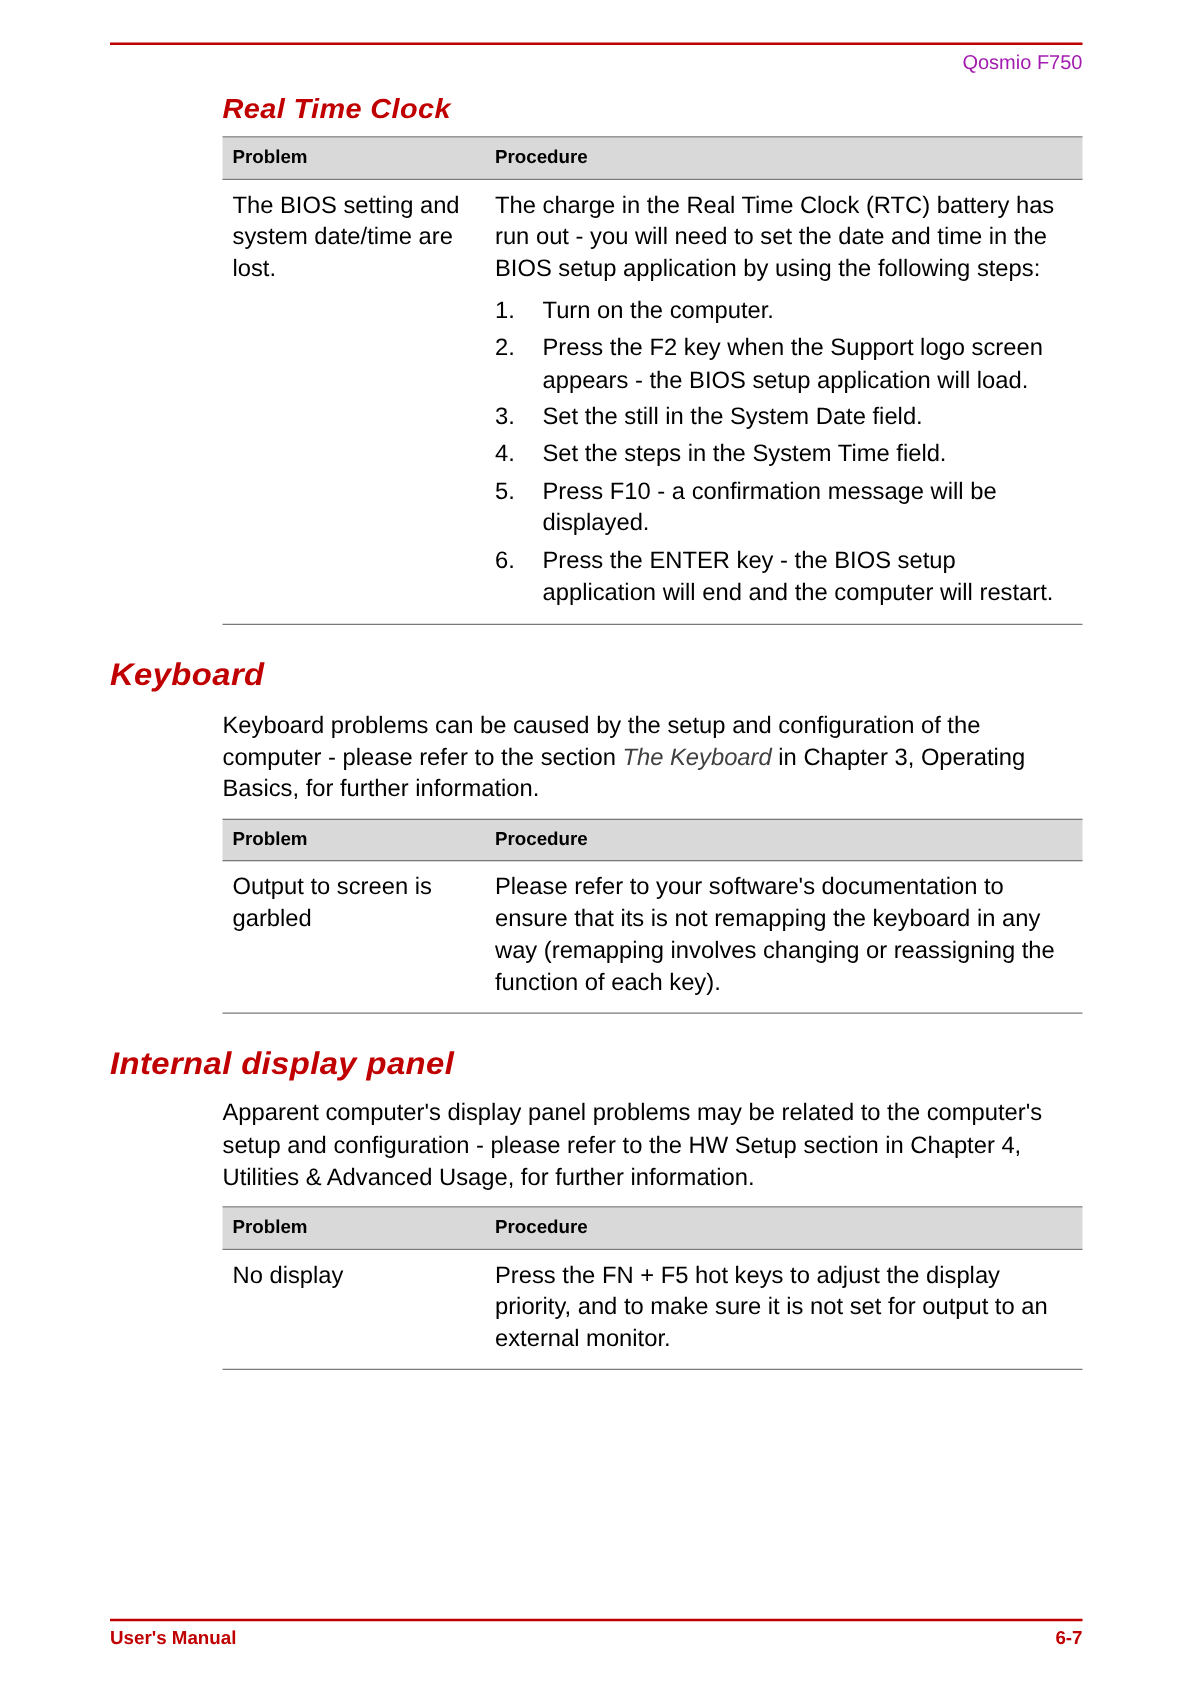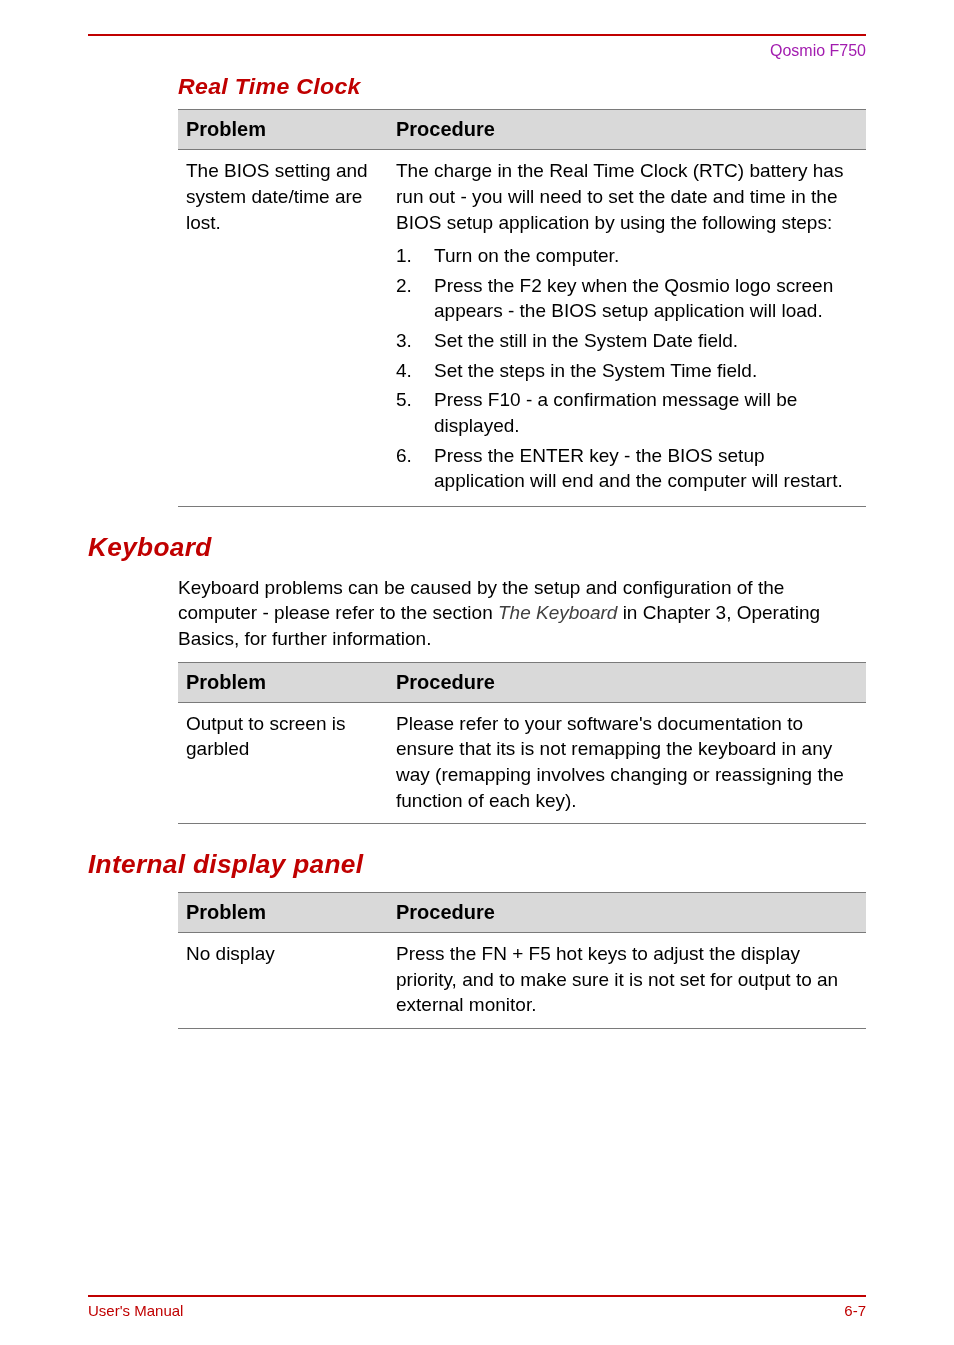--- a/index.html
+++ b/index.html
@@ -62,21 +62,21 @@
     width: 100%;
     border-top: 1px solid #7a7a7a;
     border-bottom: 1px solid #7a7a7a;
   }
   table.tbl th {
     background: #d9d9d9;
     text-align: left;
     font-weight: 700;
     padding: 6px 8px 6px 8px;
     border-bottom: 1px solid #7a7a7a;
-    font-size: 20px;
+    font-size: 15px;
   }
   table.tbl td {
     vertical-align: top;
     padding: 8px 8px 10px 8px;
     font-size: 19px;
     margin-left: 26px;
   }
   .col-prob { width: 210px; }
   .ol {
     margin: 6px 0 0 0;
@@ -107,20 +107,21 @@
     position: absolute;
     bottom: 24px;
     left: 88px;
     right: 88px;
     border-top: 2px solid #c00000;
     display: flex;
     justify-content: space-between;
     font-size: 15px;
     color: #c00000;
     padding-top: 4px;
+    font-weight: bold;
   }
   b { font-weight: 400; }
 </style>
 </head>
 <body>
 
 <div class="page">
   <div class="hdr-line"></div>
   <div class="hdr-text">Qosmio F750</div>
 
@@ -136,21 +137,21 @@
           <tr>
         <th>Problem</th>
         <th>Procedure</th>
       </tr>
       <tr>
         <td>The BIOS setting and system date/time are lost.</td>
         <td>
           <div>The charge in the Real Time Clock (RTC) battery has run out - you will need to set the date and time in the BIOS setup application by using the following steps:</div>
           <ol class="ol">
             <li>Turn on the computer.</li>
-            <li><span>Press the </span><b>F2</b><span> key when the </span><b>Qosmio</b><span> logo screen appears - the BIOS setup application will load.</span></li>
+            <li><span>Press the </span><b>F2</b><span> key when the </span><b>Support</b><span> logo screen appears - the BIOS setup application will load.</span></li>
             <li><span>Set the still in the </span><b>System Date</b><span> field.</span></li>
             <li><span>Set the steps in the </span><b>System Time</b><span> field.</span></li>
             <li><span>Press </span><b>F10</b><span> - a confirmation message will be displayed.</span></li>
             <li><span>Press the </span><b>ENTER</b><span> key - the BIOS setup application will end and the computer will restart.</span></li>
           </ol>
         </td>
       </tr>
     </tbody>
       </table>
   </div>
@@ -173,20 +174,21 @@
       <tr>
         <td>Output to screen is garbled</td>
         <td>Please refer to your software's documentation to ensure that its is not remapping the keyboard in any way (remapping involves changing or reassigning the function of each key).</td>
       </tr>
     </tbody>
       </table>
   </div>
 
   <div class="chapter-red">Internal display panel</div>
   <div class="body-indent">
+    <p class="para">Apparent computer's display panel problems may be related to the computer's setup and configuration - please refer to the HW Setup section in Chapter 4, Utilities &amp; Advanced Usage, for further information.</p>
     <table class="tbl">
       <colgroup>
           <col class="col-prob">
           <col>
         </colgroup>
       <tbody>
           <tr>
         <th>Problem</th>
         <th>Procedure</th>
       </tr>

